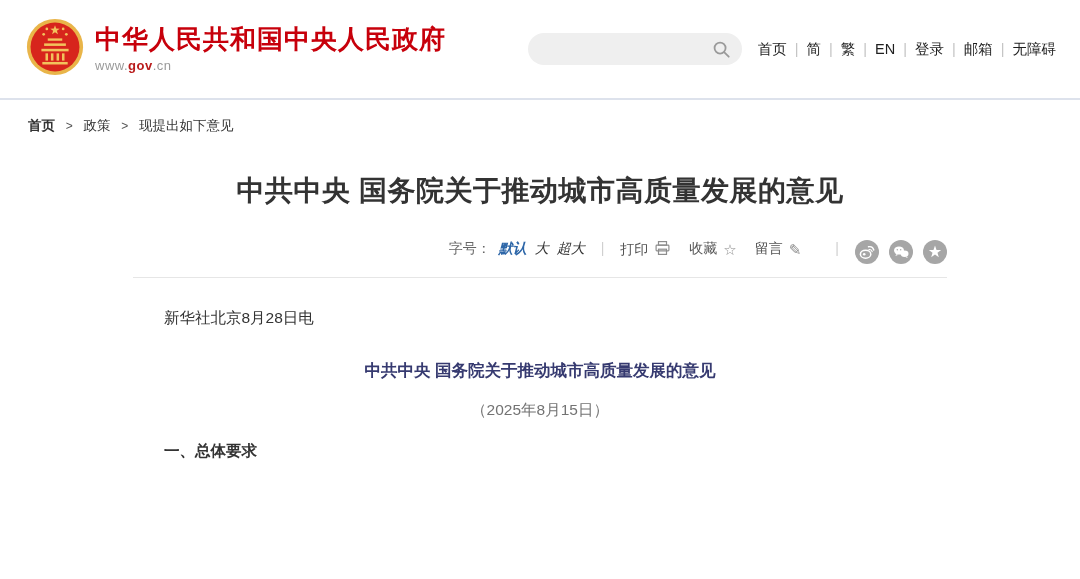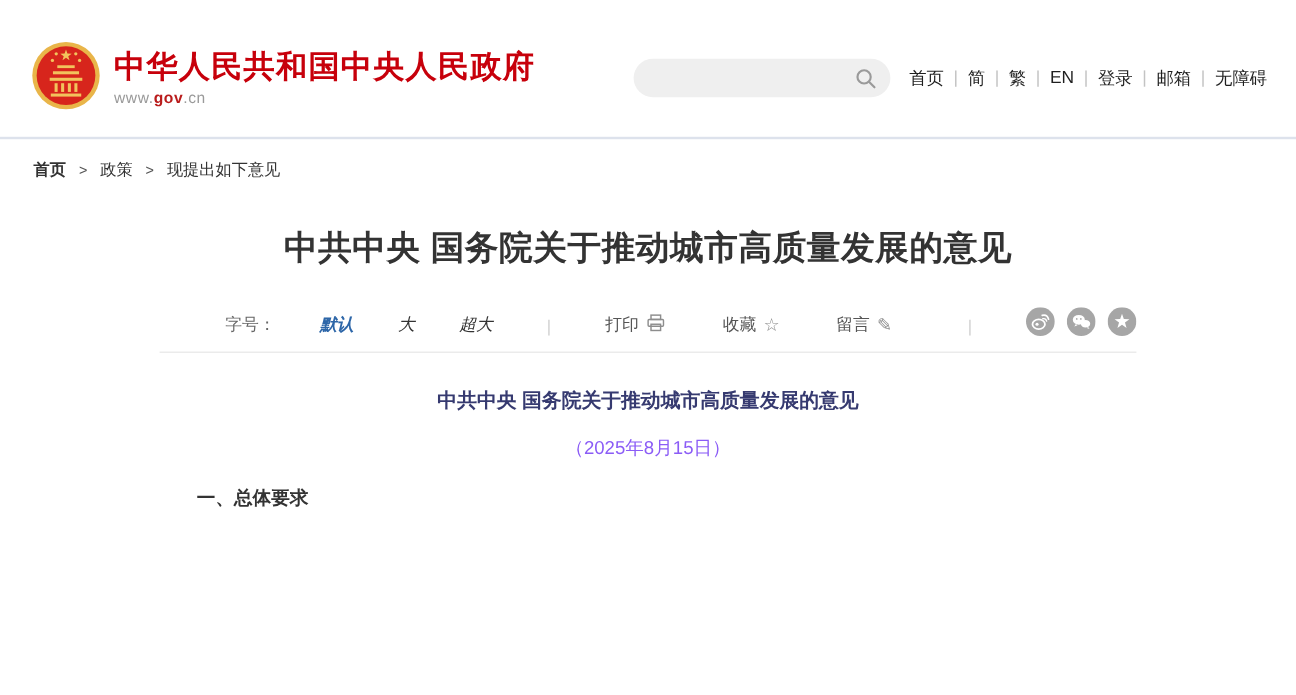--- a/index.html
+++ b/index.html
@@ -1,18 +1,18 @@
 <!DOCTYPE html>
 <html><head>
 <meta charset="utf-8">
 <style>
   * { box-sizing: border-box; }
   html,body { margin:0; padding:0; background:#fff; }
   body { font-family:"Liberation Sans","DejaVu Sans",sans-serif; }
-  .page { width:1080px; height:477px; background:#fff; overflow:hidden; position:relative; margin:16px auto; }
+  .page { width:1080px; height:477px; background:#fff; overflow:hidden; position:relative; margin:0 auto; }
 
   
   .header { height:100px; display:flex; align-items:center; padding:0 24px 0 26px; border-bottom:2px solid #dde2ec; background:#fff; }
   .logo-group { display:flex; align-items:center; gap:11px; cursor:pointer; }
   .logo-text { display:flex; flex-direction:column; }
   .site-title { color:#c7000b; font-size:26px; font-weight:bold; letter-spacing:1px; line-height:1.15; }
   .site-url { font-size:13px; color:#9a9a9a; margin-top:3px; letter-spacing:0.5px; }
   .site-url .gov { color:#b91c1c; font-weight:bold; }
   .search-pill { margin-left:auto; width:214px; height:32px; background:#efefef; border-radius:16px; display:flex; align-items:center; padding:0 11px 0 14px; }
   .search-pill input { flex:1; border:none; outline:none; background:transparent; font-size:13px; color:#333; min-width:0; }
@@ -26,38 +26,38 @@
   .breadcrumb .crumb { cursor:pointer; }
   .breadcrumb .crumb-first { font-weight:bold; }
   .breadcrumb .bsep { color:#555; margin:0 7px; font-size:12px; }
 
   
   .main { width:814px; margin:0 auto; }
   .article-title { text-align:center; font-size:28px; font-weight:bold; color:#333; margin-top:36px; line-height:1.4; letter-spacing:0.5px; }
   .meta-row { display:flex; align-items:center; margin-top:30px; padding-bottom:13px; border-bottom:1px solid #e6e6e6; font-size:14px; color:#8a8a8a; }
   .meta-left { display:flex; align-items:center; gap:6px; }
   .meta-left .src-val { margin-left:6px; }
-  .meta-right { margin-left:auto; display:flex; align-items:flex-end; color:#555;gap:29px; }
+  .meta-right { margin-left:auto; display:flex; align-items:flex-start; color:#555; }
   .meta-right .fs-label { color:#666; }
   .fs-opt { margin-left:8px; cursor:pointer; color:#333;font-style:italic; }
   .fs-default { color:#2d66a8; font-weight:bold; }
   .vpipe { color:#d0d0d0; margin:0 16px; }
   .tool { display:flex; align-items:center; gap:6px; cursor:pointer; color:#555; margin-right:18px; }
   .tool:last-of-type { margin-right:0; }
   .tool .glyph { color:#8d8d8d; font-size:15px; line-height:1; }
   .share-group { display:flex; align-items:center; gap:10px; }
   .share-circle { width:24px; height:24px; border-radius:50%; cursor:pointer; display:block; }
 
   
   .article-body { font-size:15.5px; color:#333; line-height:2.3; margin-top:22px; }
   .article-body p { margin:0; }
   .p-indent { text-indent:2em; }
   .dateline { text-indent:2em; }
   .doc-title { text-align:center; color:#363a70; font-weight:bold; font-size:16.5px; margin-top:16px !important; }
-  .doc-date { text-align:center; color:#8b5cf6; font-size:15.5px; margin-top:2px !important; }
+  .doc-date { text-align:center; color:#737373; font-size:15.5px; margin-top:2px !important; }
   .para-1 { margin-top:12px !important; }
   .sec-heading { font-weight:bold; margin-top:6px !important; text-indent:2em; }
 </style>
 </head>
 <body>
 
 <div class="page">
 
   <div class="header">
     <div class="logo-group">
@@ -180,20 +180,21 @@
             <svg width="24" height="24" viewBox="0 0 24 24">
               <circle cx="12" cy="12" r="12" fill="#a6a6a6"></circle>
               <polygon fill="#fff" points="12,5.5 13.53,9.9 18.18,9.99 14.47,12.8 15.82,17.26 12,14.6 8.18,17.26 9.53,12.8 5.82,9.99 10.47,9.9"></polygon>
             </svg>
           </span>
         </span>
       </div>
     </div>
 
     <div class="article-body">
+      <p class="dateline">新华社北京8月28日电</p>
       <p class="doc-title">中共中央 国务院关于推动城市高质量发展的意见</p>
       <p class="doc-date">（2025年8月15日）</p>
       <p class="sec-heading">一、总体要求</p>
 
     </div>
   </div>
 
 </div>
 
 </body></html>

